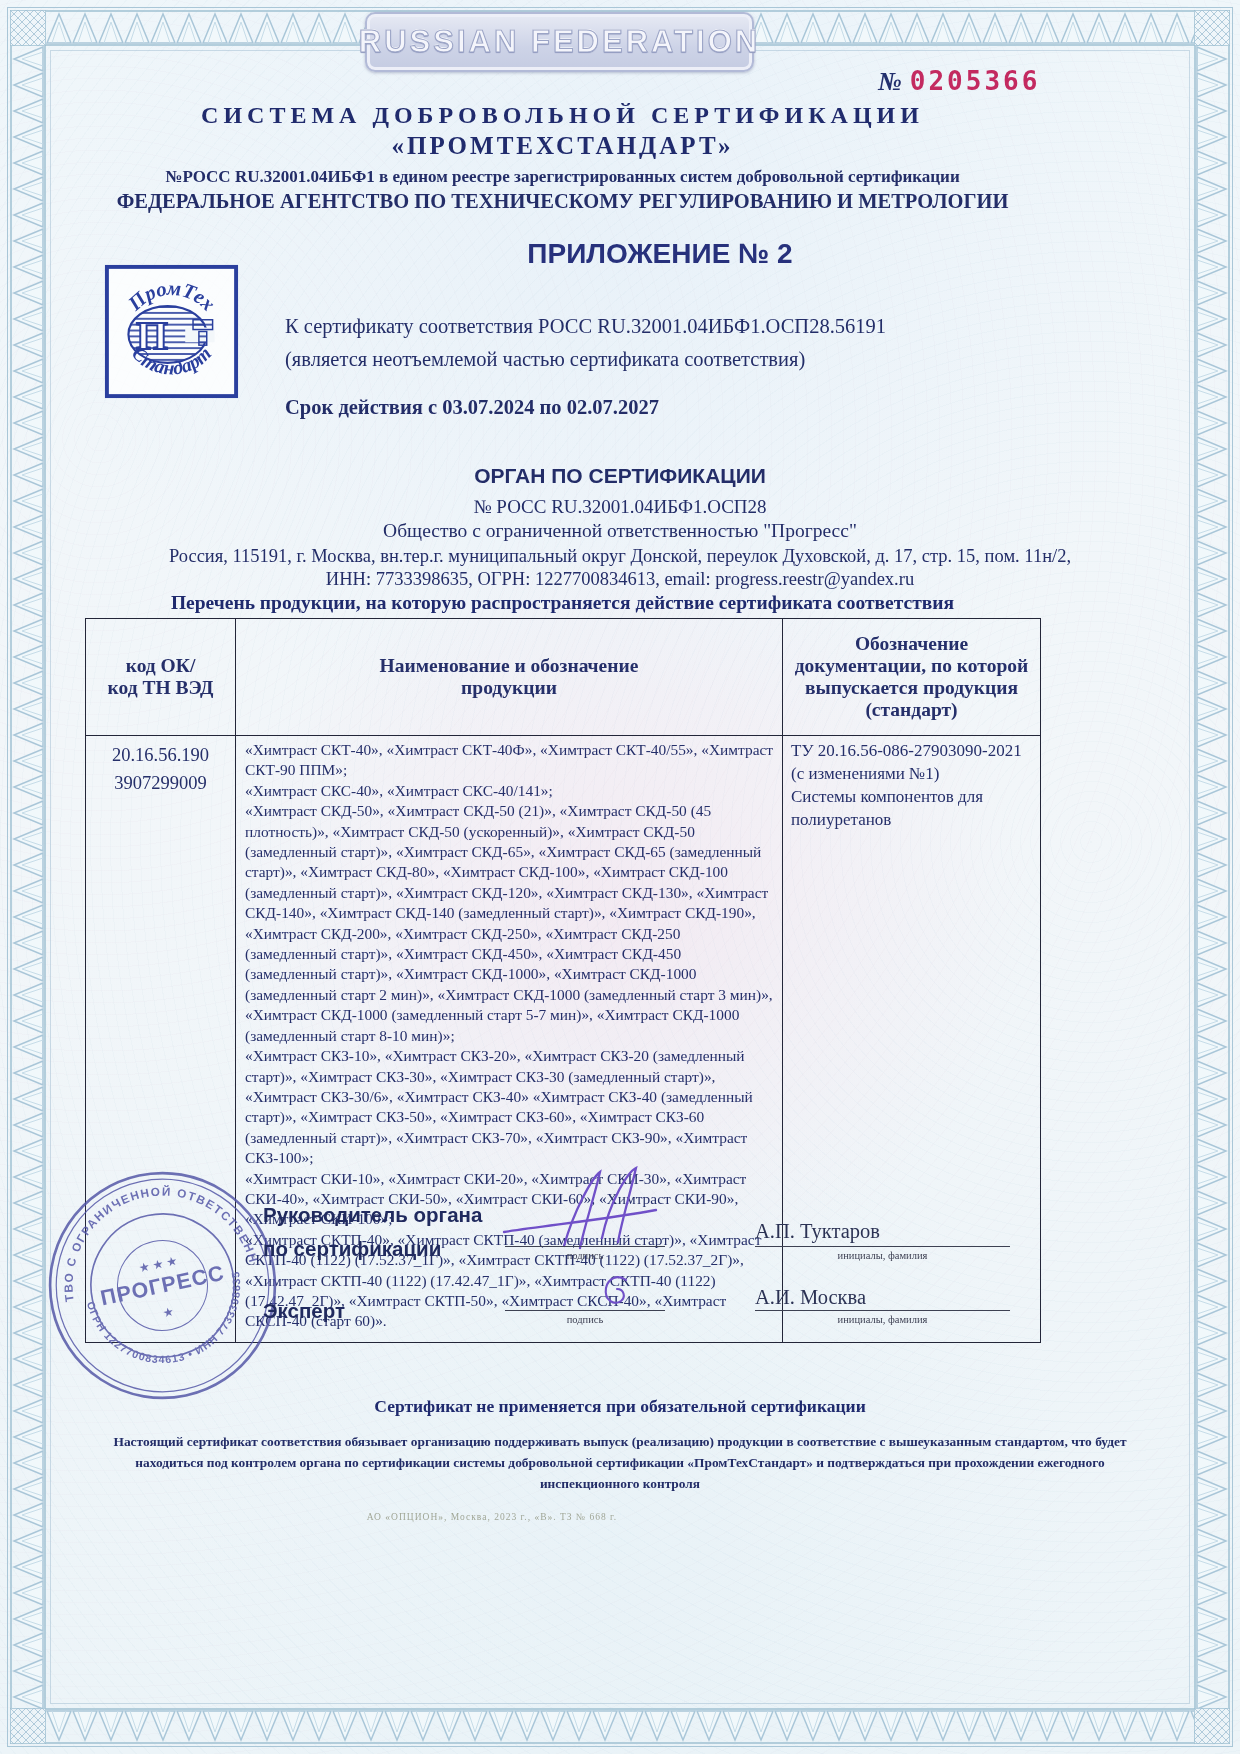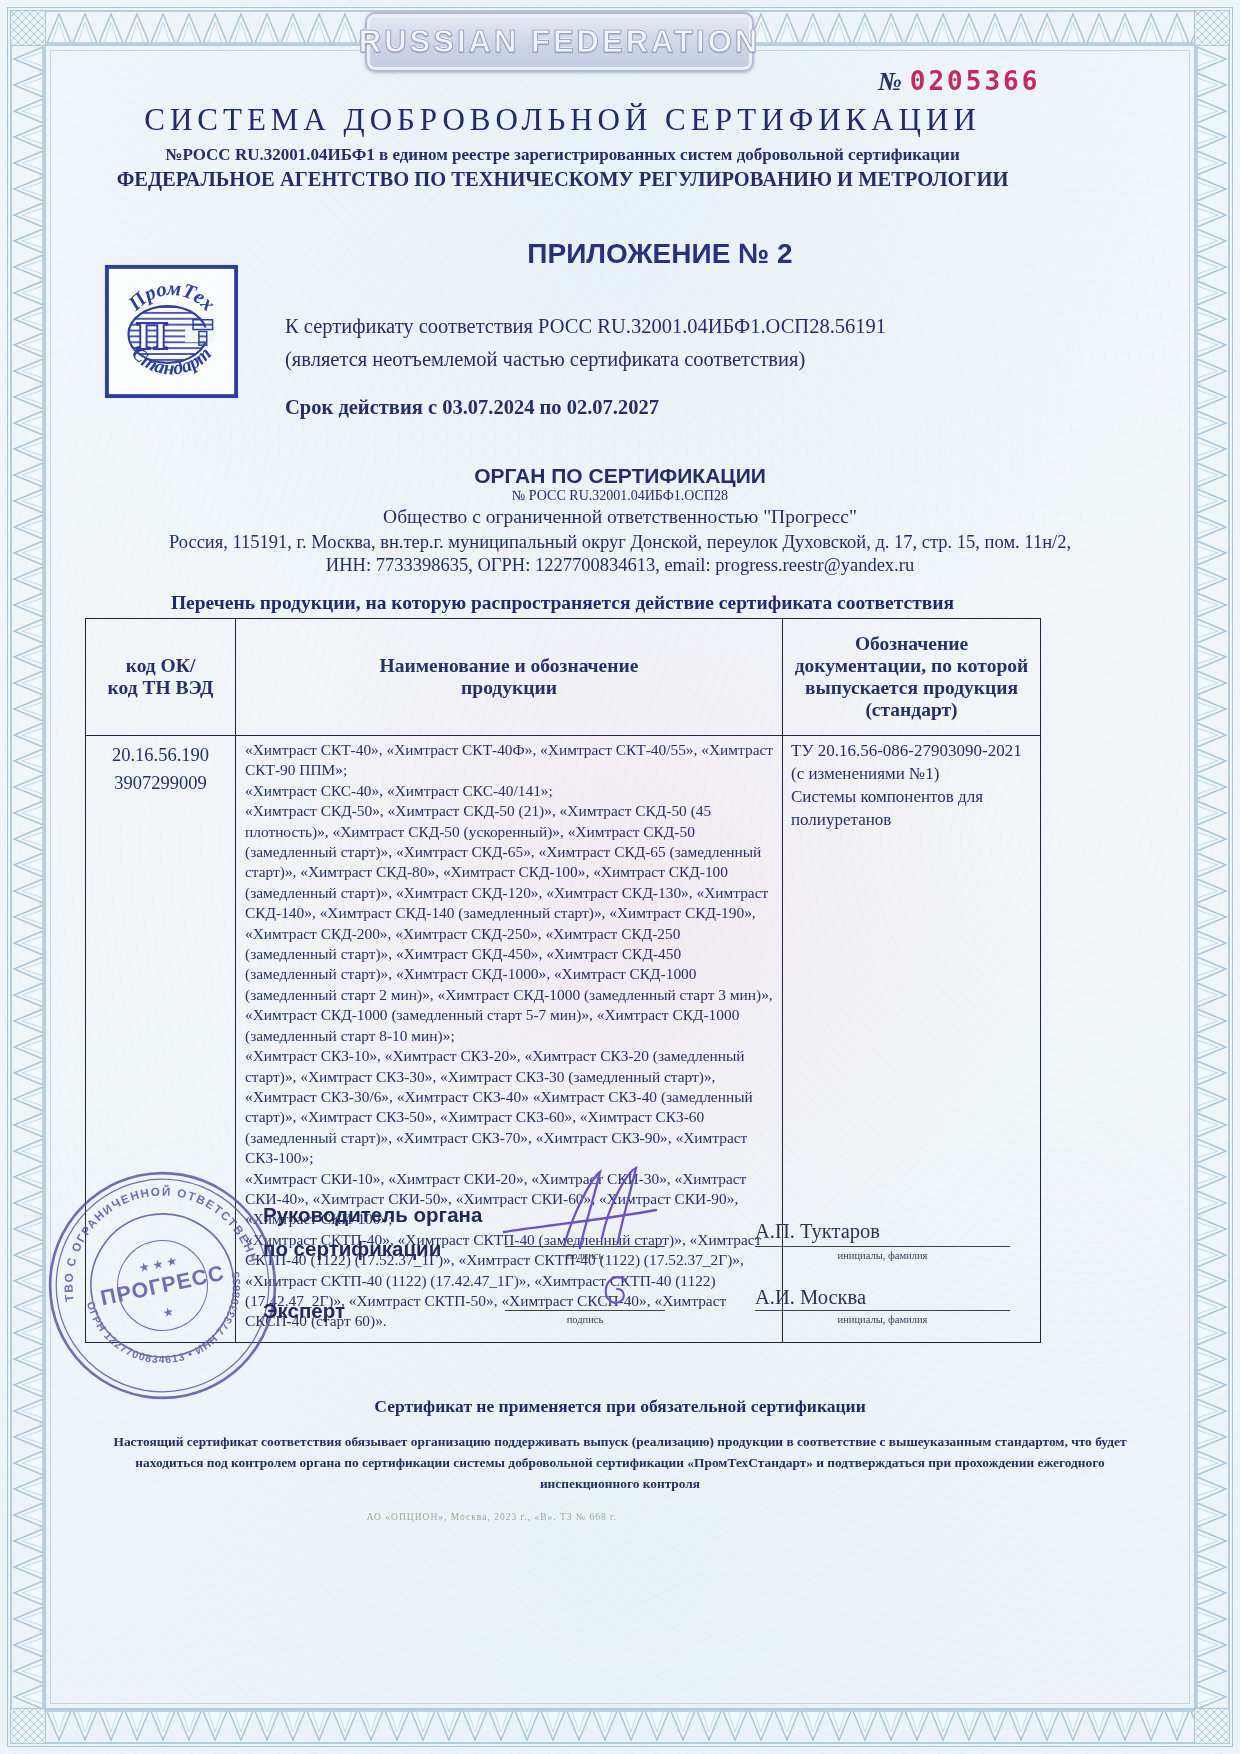--- a/index.html
+++ b/index.html
@@ -33,32 +33,32 @@
   .plate-text{
     font-family:"Liberation Sans","DejaVu Sans",sans-serif;font-weight:800;font-size:31px;letter-spacing:3px;
     color:#f4f5fb;-webkit-text-stroke:1px #9ba4c6;text-shadow:0 1px 1px #8a93ba,0 -1px 0 #ffffff;
     white-space:nowrap;
   }
   .cert-number{position:absolute;left:878px;top:66px;font-size:26px;white-space:nowrap;}
   .cert-number .no{color:#23306e;font-style:italic;font-weight:700;border-bottom:0;}
   .cert-number .digits{font-family:"DejaVu Sans Mono",monospace;font-weight:700;color:#c32a60;letter-spacing:3px;margin-left:8px;margin-top:8px;}
   
   .title-block{position:absolute;left:85px;top:102px;width:955px;text-align:center;}
-  .t1{font-size:31px;font-weight:400;letter-spacing:5px;color:#202b6d;}
+  .t1{font-size:24px;font-weight:700;letter-spacing:5px;color:#202b6d;}
   .t2{font-size:25px;font-weight:700;letter-spacing:3px;margin-top:3px;color:#202b6d;}
   .treg{font-size:17px;font-weight:700;margin-top:7px;color:#232d68;}
   .tagency{font-size:20.5px;font-weight:700;margin-top:3px;color:#232d68;}
   .appendix{position:absolute;left:285px;top:238px;width:750px;text-align:center;
     font-family:"Liberation Sans","DejaVu Sans",sans-serif;font-weight:800;font-size:28px;color:#27317c;}
   .refs{position:absolute;left:285px;top:310px;width:760px;font-size:20.5px;line-height:33px;color:#232d68;}
   .validity{position:absolute;left:285px;top:396px;font-size:20.5px;font-weight:600;color:#232d68;}
   
   .org{position:absolute;left:60px;top:464px;width:1120px;text-align:center;color:#232d68;}
   .org-title{font-family:"Liberation Sans","DejaVu Sans",sans-serif;font-weight:800;font-size:21px;}
-  .org-num{font-size:14px;margin-top:0;}
+  .org-num{font-size:19px;margin-top:8px;}
   .org-name{font-size:19.5px;margin-top:2px;}
   .org-addr{font-size:18.5px;margin-top:4px;}
   .org-inn{font-size:18.5px;margin-top:2px;}
   .perechen{position:absolute;left:85px;top:592px;width:955px;text-align:center;font-weight:700;font-size:19.5px;color:#1f2a6e;}
   
   table.products{position:absolute;left:85px;top:618px;width:955px;border-collapse:collapse;table-layout:fixed;}
   table.products th,table.products td{border:1.6px solid #232639;vertical-align:top;color:#252f6a;}
   table.products th{font-size:19.5px;font-weight:700;text-align:center;padding:14px 6px;vertical-align:middle;}
   td.codes{font-size:18.5px;text-align:center;padding-top:6px;line-height:1.5;}
   td.plist{font-size:15.4px;line-height:20.4px;padding:4px 8px 10px 9px;text-align:left;}
@@ -163,20 +163,21 @@
   <div class="plate">
     <span class="plate-text">RUSSIAN FEDERATION</span>
   </div>
 
   <div class="cert-number">
     <span class="no">№</span><span class="digits">0205366</span>
   </div>
 
   <div class="title-block">
     <div class="t1">СИСТЕМА ДОБРОВОЛЬНОЙ СЕРТИФИКАЦИИ</div>
+    <div class="t2">«ПРОМТЕХСТАНДАРТ»</div>
     <div class="treg">№РОСС RU.32001.04ИБФ1 в едином реестре зарегистрированных систем добровольной сертификации</div>
     <div class="tagency">ФЕДЕРАЛЬНОЕ АГЕНТСТВО ПО ТЕХНИЧЕСКОМУ РЕГУЛИРОВАНИЮ И МЕТРОЛОГИИ</div>
   </div>
 
   <div class="appendix">ПРИЛОЖЕНИЕ № 2</div>
 
   <svg class="abs" style="left:103px;top:263px;" width="137" height="137" viewBox="0 0 140 140">
     <defs>
       <pattern id="lh" width="6" height="6" patternUnits="userSpaceOnUse">
         <path d="M0,3 H6" stroke="#2a3f9e" stroke-width="1.7"></path>

